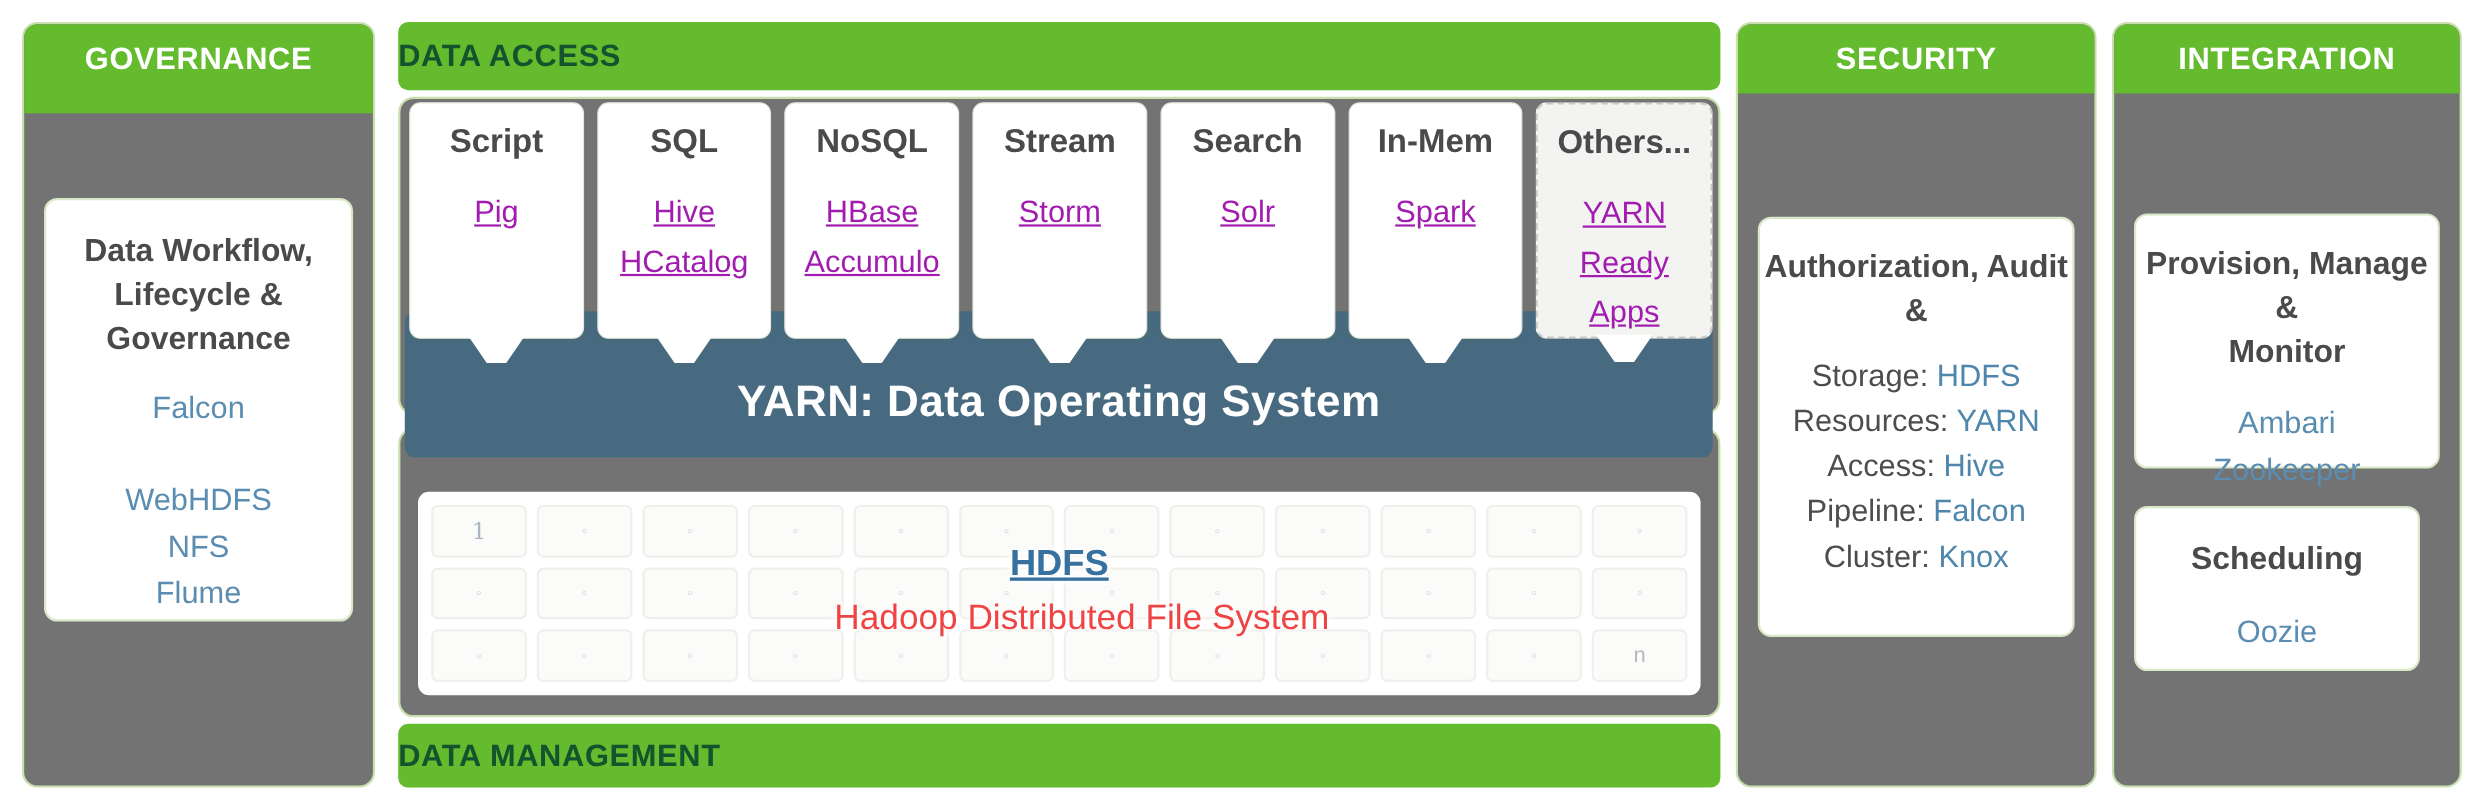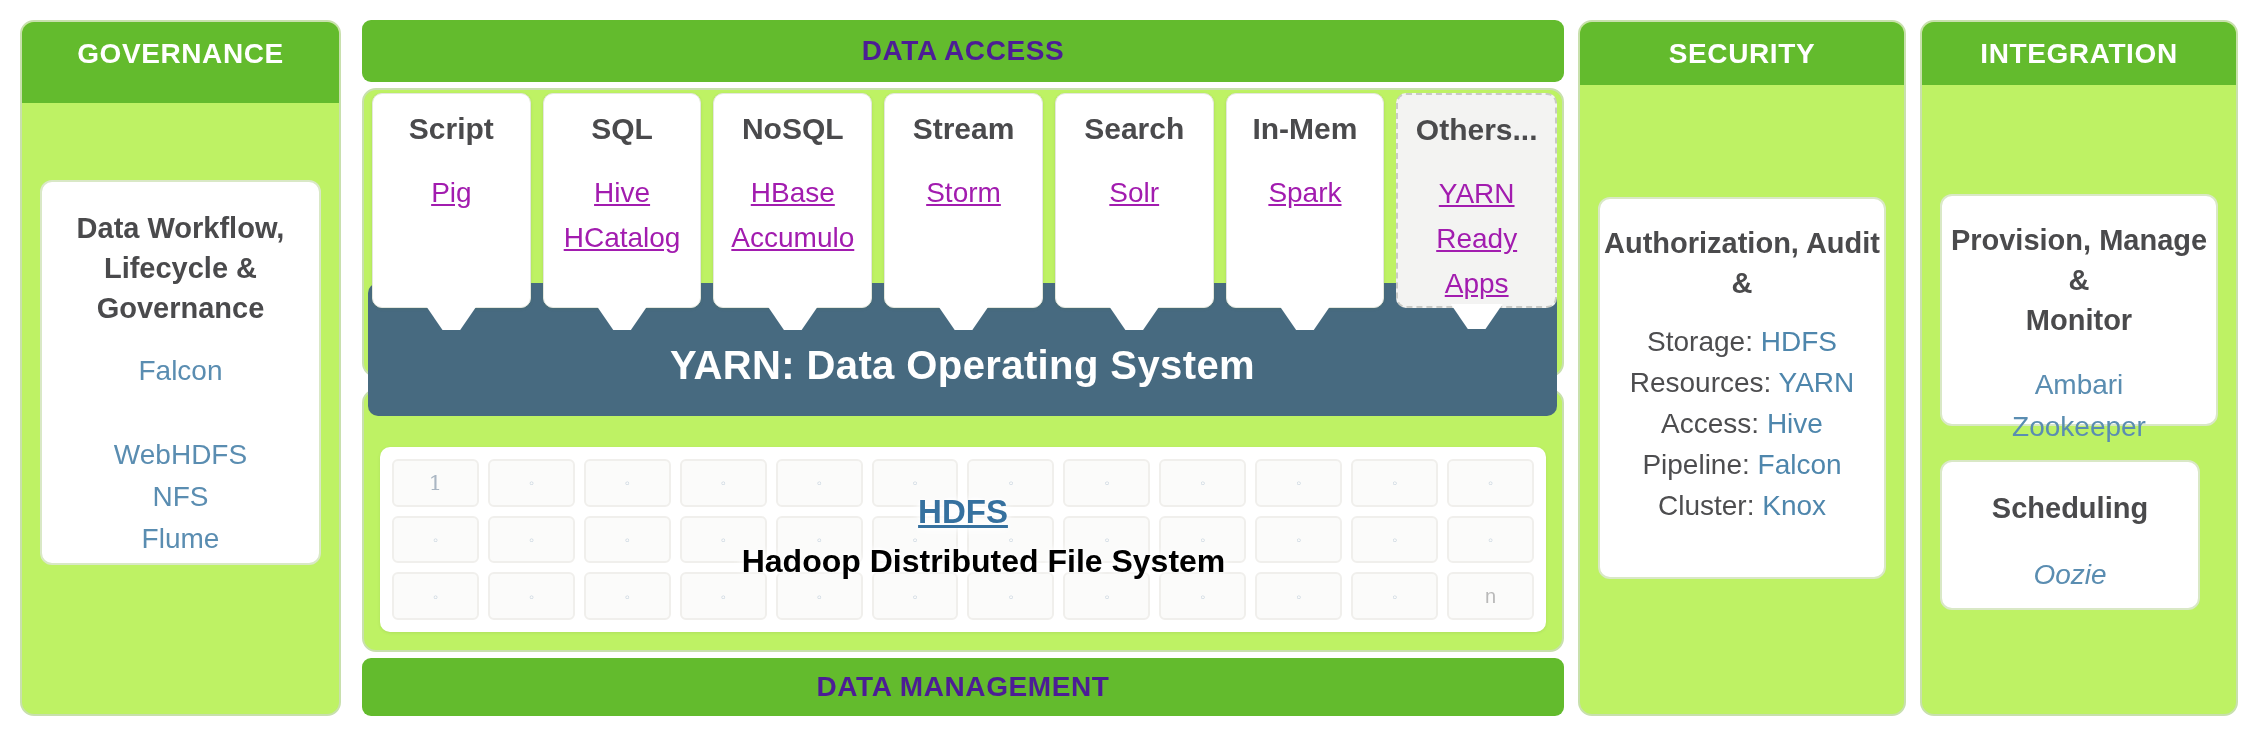--- a/index.html
+++ b/index.html
@@ -3,31 +3,31 @@
 <meta charset="utf-8">
 <style>
   html,body{margin:0;padding:0;background:#ffffff;}
   body{
     width:2252px;height:736px;position:relative;overflow:hidden;
     font-family:"Liberation Sans","DejaVu Sans",sans-serif;
     -webkit-font-smoothing:antialiased;
   }
   
   .panel{
-    position:absolute;background:#bef264;border:2px solid #c8e0ad;
+    position:absolute;background:#737373;border:2px solid #c8e0ad;
     border-radius:14px;box-sizing:border-box;overflow:hidden;
   }
   .panel-header{
     background:#63bb2d;color:#ffffff;font-weight:bold;text-align:center;
     letter-spacing:.6px;
   }
   .greenbar{
-    position:absolute;background:#63bb2d;border-radius:9px;color:#4c1d95;
+    position:absolute;background:#63bb2d;border-radius:9px;color:#14532d;
     font-weight:bold;text-align:center;letter-spacing:.6px;
-    display:flex;align-items:center;justify-content:center;font-size:28px;
+    display:flex;align-items:center;font-size:28px;
     box-sizing:border-box;
   }
   .whitecard{
     position:absolute;background:#ffffff;border:2px solid #d9e8c6;
     border-radius:12px;box-sizing:border-box;text-align:center;
   }
   .card-title{font-weight:bold;color:#4a4a4c;font-size:29px;line-height:40px;}
   .blue-item{color:#5a8db1;font-size:28px;line-height:42px;}
   
   #gov-header{font-size:28px;line-height:40px;padding-top:12px;height:81px;box-sizing:border-box;}
@@ -75,21 +75,21 @@
   .node-cell.first{font-size:21px;color:#aab6c3;font-family:"DejaVu Serif",serif;}
   .node-cell.last{font-size:20px;color:#b9b9b9;}
   #hdfs-overlay{
     position:absolute;left:0;right:0;top:46px;text-align:center;z-index:3;
     text-shadow:0 0 6px #fff,0 0 10px #fff,0 0 14px #fff;
   }
   #hdfs-link{
     color:#36719f;font-weight:bold;font-size:33px;text-decoration:underline;
     cursor:pointer;display:inline-block;
   }
-  #hdfs-subtitle{color:#000000;font-weight:bold;font-size:32px;margin-top:12px;padding-left:41px;}
+  #hdfs-subtitle{color:#ef4444;font-weight:normal;font-size:32px;margin-top:12px;padding-left:41px;}
   
   .sec-row{font-size:28px;line-height:41px;color:#4d4d4f;}
   .sec-row .sec-value{color:#4e86ac;cursor:pointer;}
   .link{cursor:pointer;}
 </style>
 </head>
 <body>
 
 <div class="panel" style="left:20px;top:20px;width:321px;height:696px;">
   <div class="panel-header" id="gov-header">
@@ -257,18 +257,18 @@
         </div>
         <div style="margin-top: 24px;">
           <div class="blue-item link">Ambari</div>
           <div class="blue-item link">Zookeeper</div>
         </div>
       </div>
       <div class="whitecard" style="left: 18px; top: 438px; width: 260px; height: 150px;">
         <div class="card-title" style="margin-top: 26px;">
           <div>Scheduling</div>
         </div>
-        <div style="margin-top: 26px; font-style: italic;">
+        <div style="margin-top: 26px;">
           <div class="blue-item link">Oozie</div>
         </div>
       </div>
     </div>
 </div>
 
 </body></html>

